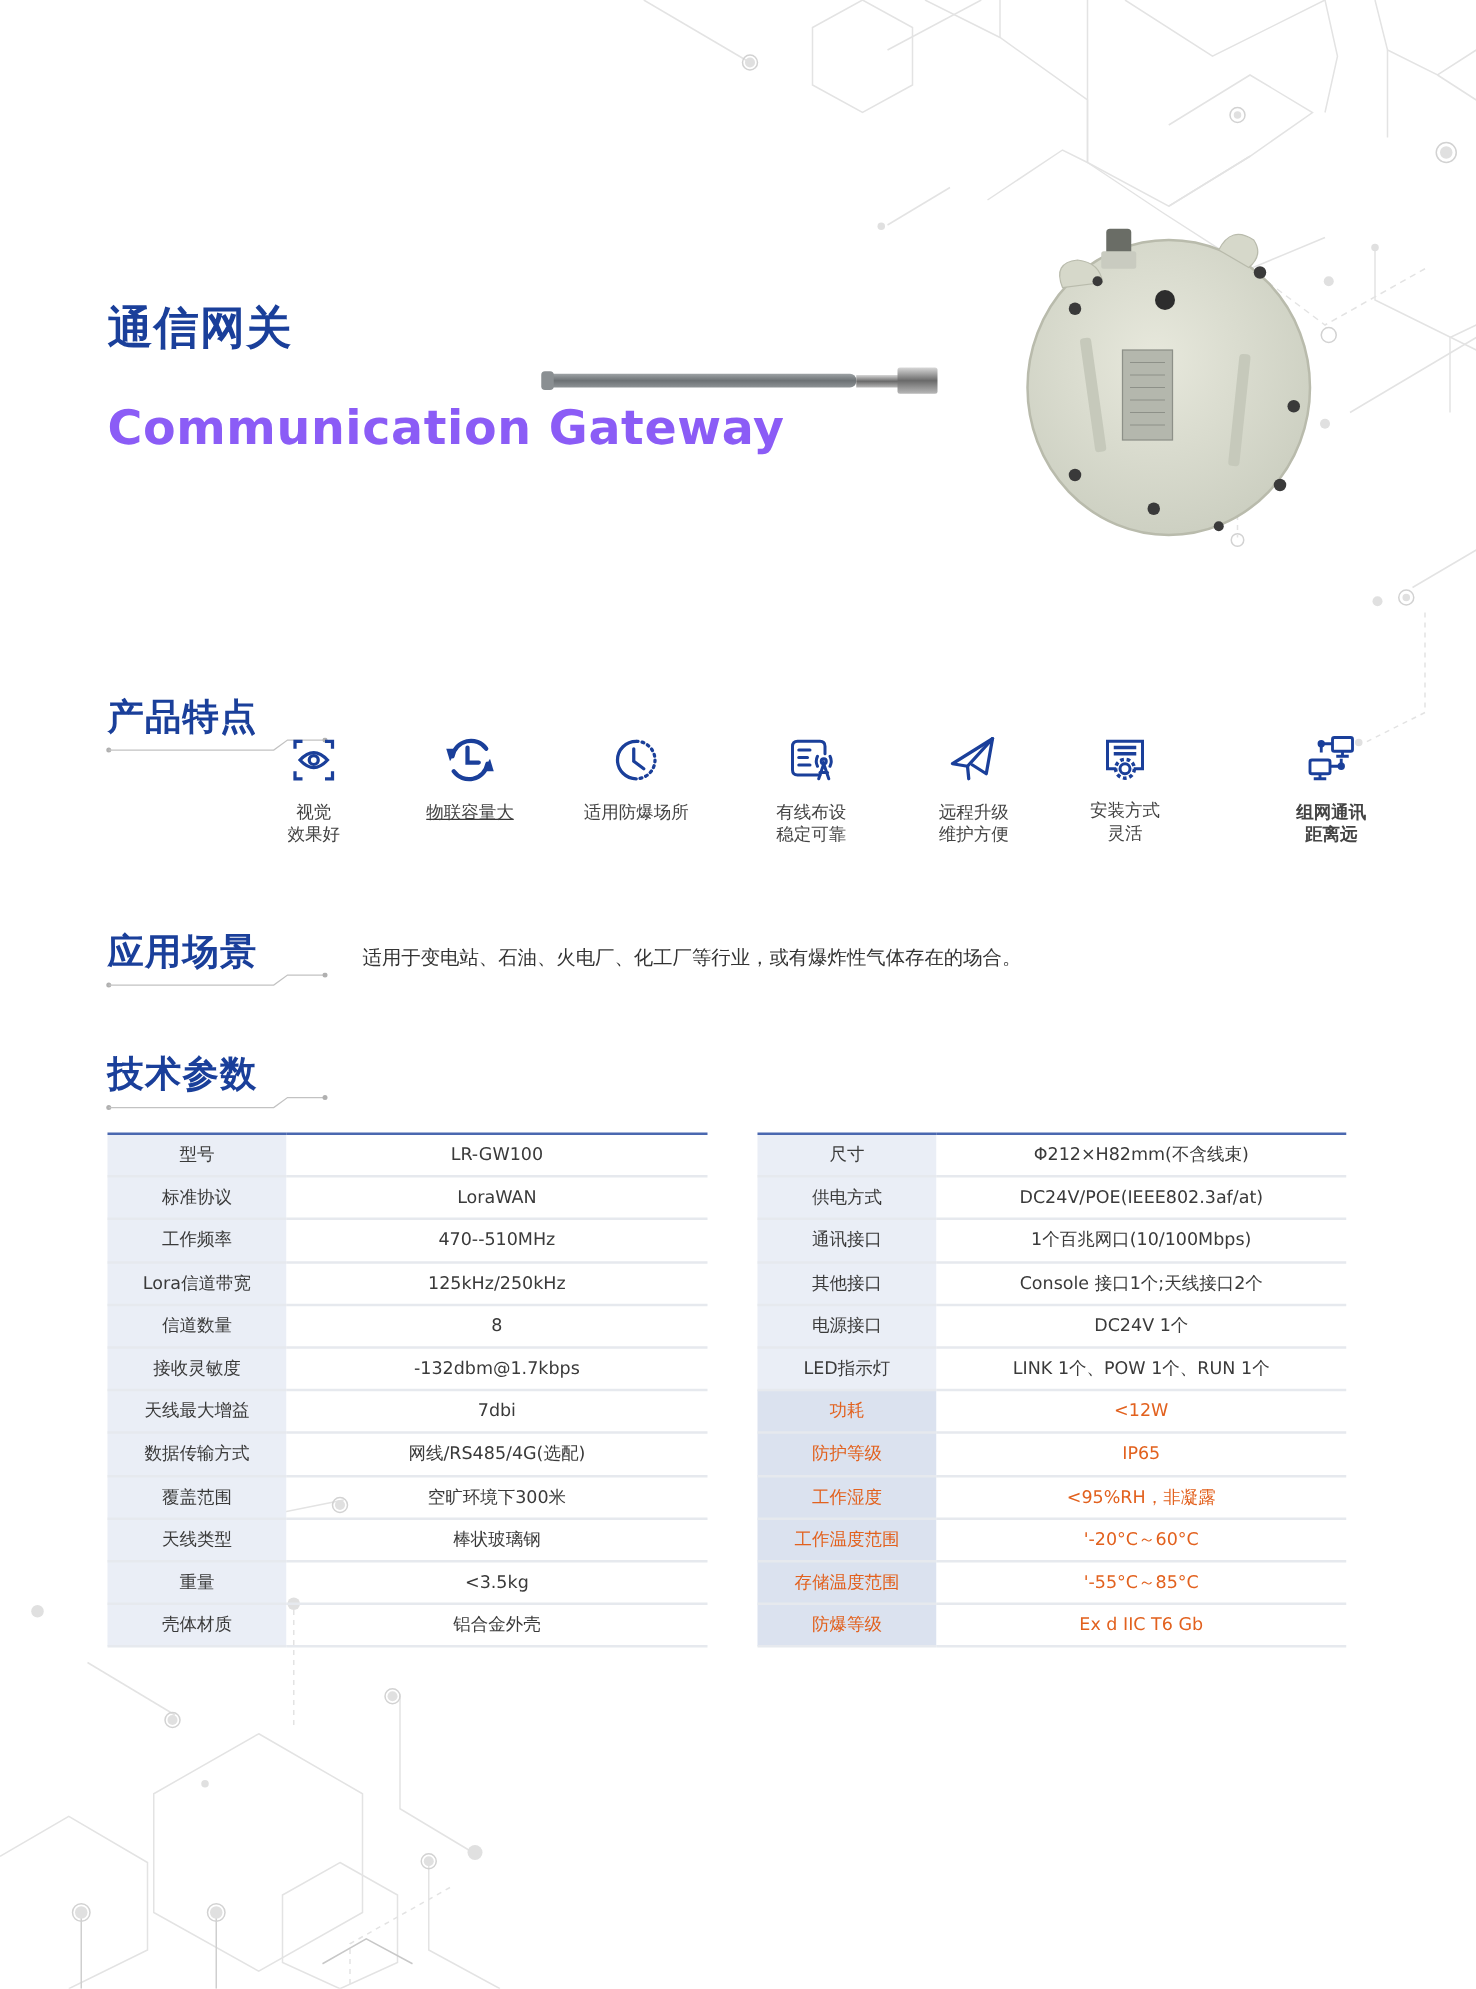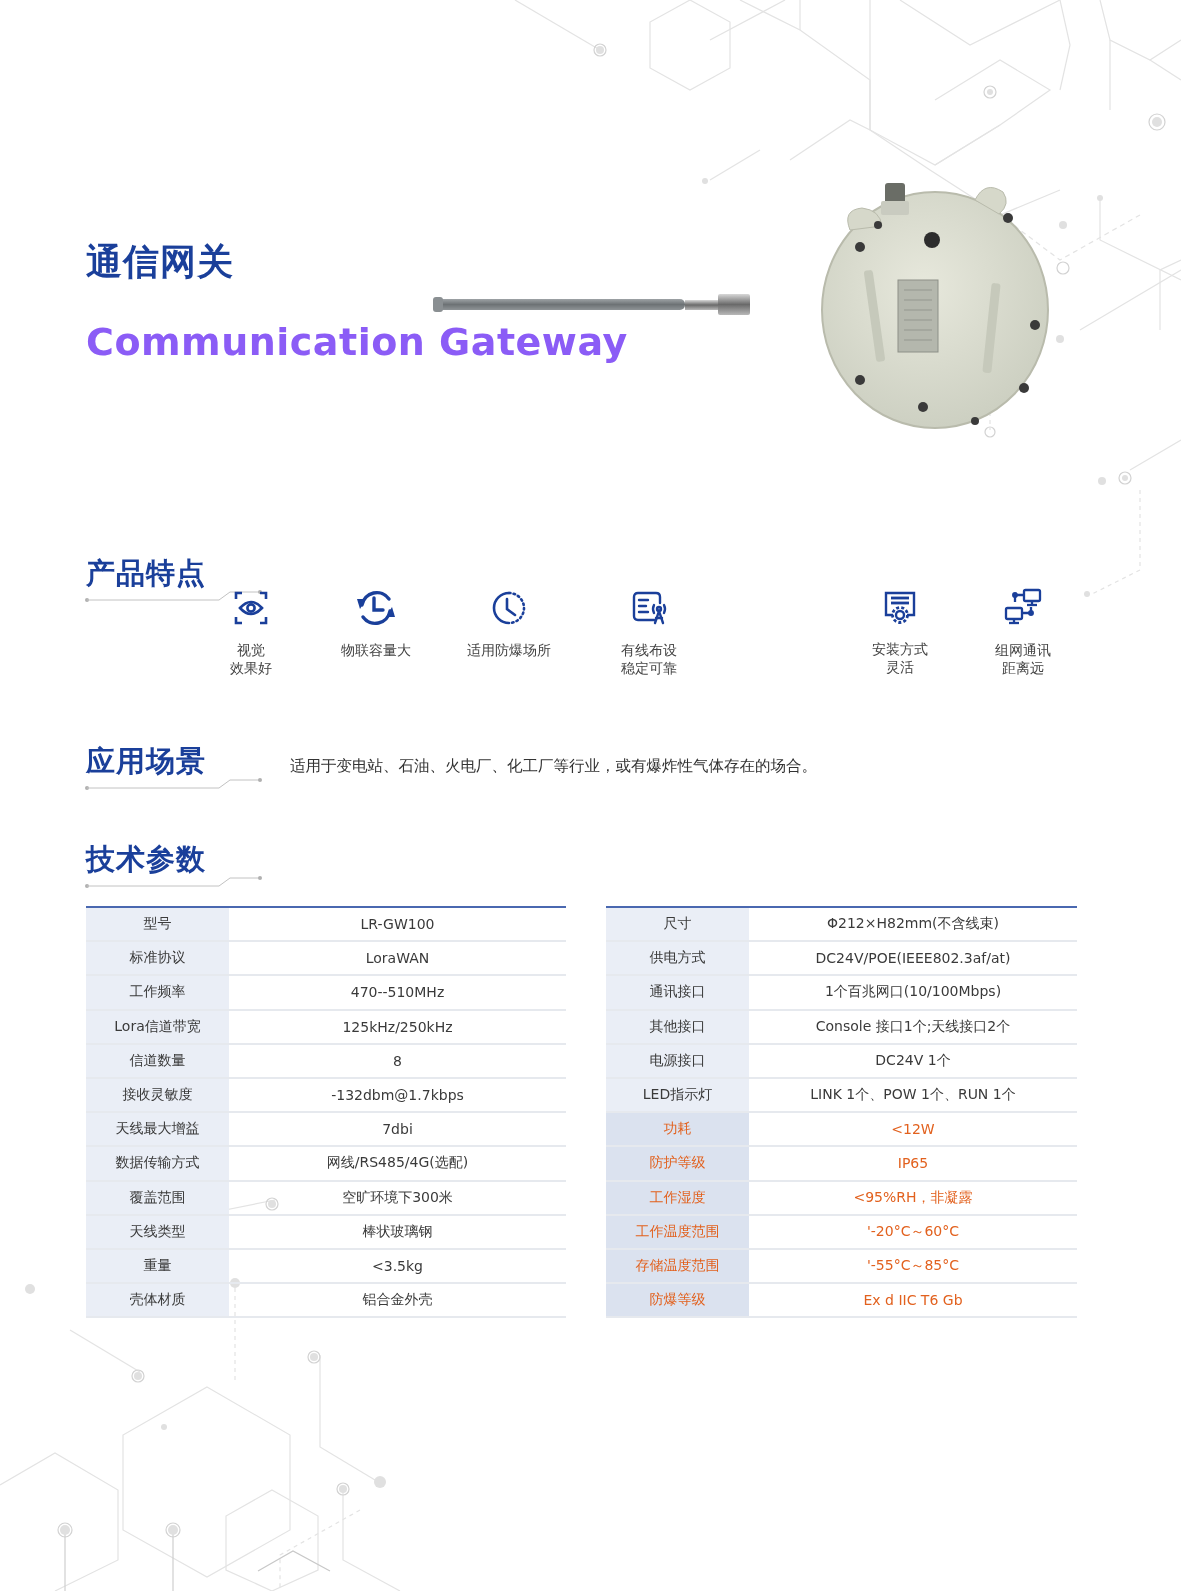--- a/index.html
+++ b/index.html
@@ -205,21 +205,21 @@
         <path d="M12,23 Q23,11 34,23 Q23,35 12,23 Z"></path>
         <circle cx="23" cy="23" r="3.6"></circle>
       </g>
     </svg>
     <div class="ftext">
       <span>视觉</span>
       <span>效果好</span>
     </div>
   </div>
 
-  <div class="feature" style="left:225px;">
+  <div class="feature" style="left:225px;text-decoration:underline;">
     <svg class="icon" viewBox="0 0 46 46">
       <g fill="none" stroke="#1a3f9a" stroke-width="3.4" stroke-linecap="round">
         <path d="M9,20 A15,15 0 0 1 36,14"></path>
         <path d="M37,26 A15,15 0 0 1 10,32"></path>
         <polyline points="21,13 21,25 30,25"></polyline>
       </g>
       <polygon points="4,14 13,14 7,24" fill="#1a3f9a"></polygon>
       <polygon points="42,32 33,32 39,22" fill="#1a3f9a"></polygon>
     </svg>
     <div class="ftext">
@@ -254,38 +254,51 @@
         <polyline points="29,38 33,26 37,38"></polyline>
         <line x1="30" y1="33" x2="36" y2="33"></line>
       </g>
     </svg>
     <div class="ftext">
       <span>有线布设</span>
       <span>稳定可靠</span>
     </div>
   </div>
 
+  <div class="feature" style="left:628px;">
+    <svg class="icon" viewBox="0 0 46 46">
+      <g fill="none" stroke="#1a3f9a" stroke-width="2.6" stroke-linejoin="round" stroke-linecap="round">
+        <polyline points="38,6 6,26 18,28"></polyline>
+        <polyline points="38,6 33,34 22,27"></polyline>
+        <polyline points="38,6 18,28 19,38"></polyline>
+      </g>
+    </svg>
+    <div class="ftext">
+      <span>远程升级</span>
+      <span>维护方便</span>
+    </div>
+  </div>
 
   <div class="feature" style="left:749px;font-family:Liberation Mono, monospace;">
     <svg class="icon" viewBox="0 0 46 46">
       <g fill="none" stroke="#1a3f9a" stroke-width="2.4">
         <path d="M16,30 L9,30 L9,8 L37,8 L37,30 L30,30"></path>
         <line x1="14" y1="13" x2="32" y2="13" stroke-width="2.8"></line>
         <line x1="14" y1="18" x2="32" y2="18" stroke-width="2.8"></line>
         <circle cx="23" cy="30" r="4"></circle>
         <circle cx="23" cy="30" r="7.5" stroke-dasharray="3,2.2" stroke-width="2.8"></circle>
       </g>
     </svg>
     <div class="ftext">
       <span>安装方式</span>
       <span>灵活</span>
     </div>
   </div>
 
-  <div class="feature" style="left:872px;">
+  <div class="feature" style="left:914px;font-weight:bold;">
     <svg class="icon" viewBox="0 0 46 46">
       <g fill="none" stroke="#1a3f9a" stroke-width="2.3">
         <rect x="24" y="5" width="16" height="11" rx="1.5"></rect>
         <line x1="32" y1="16" x2="32" y2="20"></line>
         <line x1="27" y1="20" x2="37" y2="20"></line>
         <rect x="6" y="23" width="16" height="11" rx="1.5"></rect>
         <line x1="14" y1="34" x2="14" y2="38"></line>
         <line x1="9" y1="38" x2="19" y2="38"></line>
         <polyline points="24,10 15,10 15,17"></polyline>
         <circle cx="15" cy="10" r="1.8" fill="#1a3f9a"></circle>

